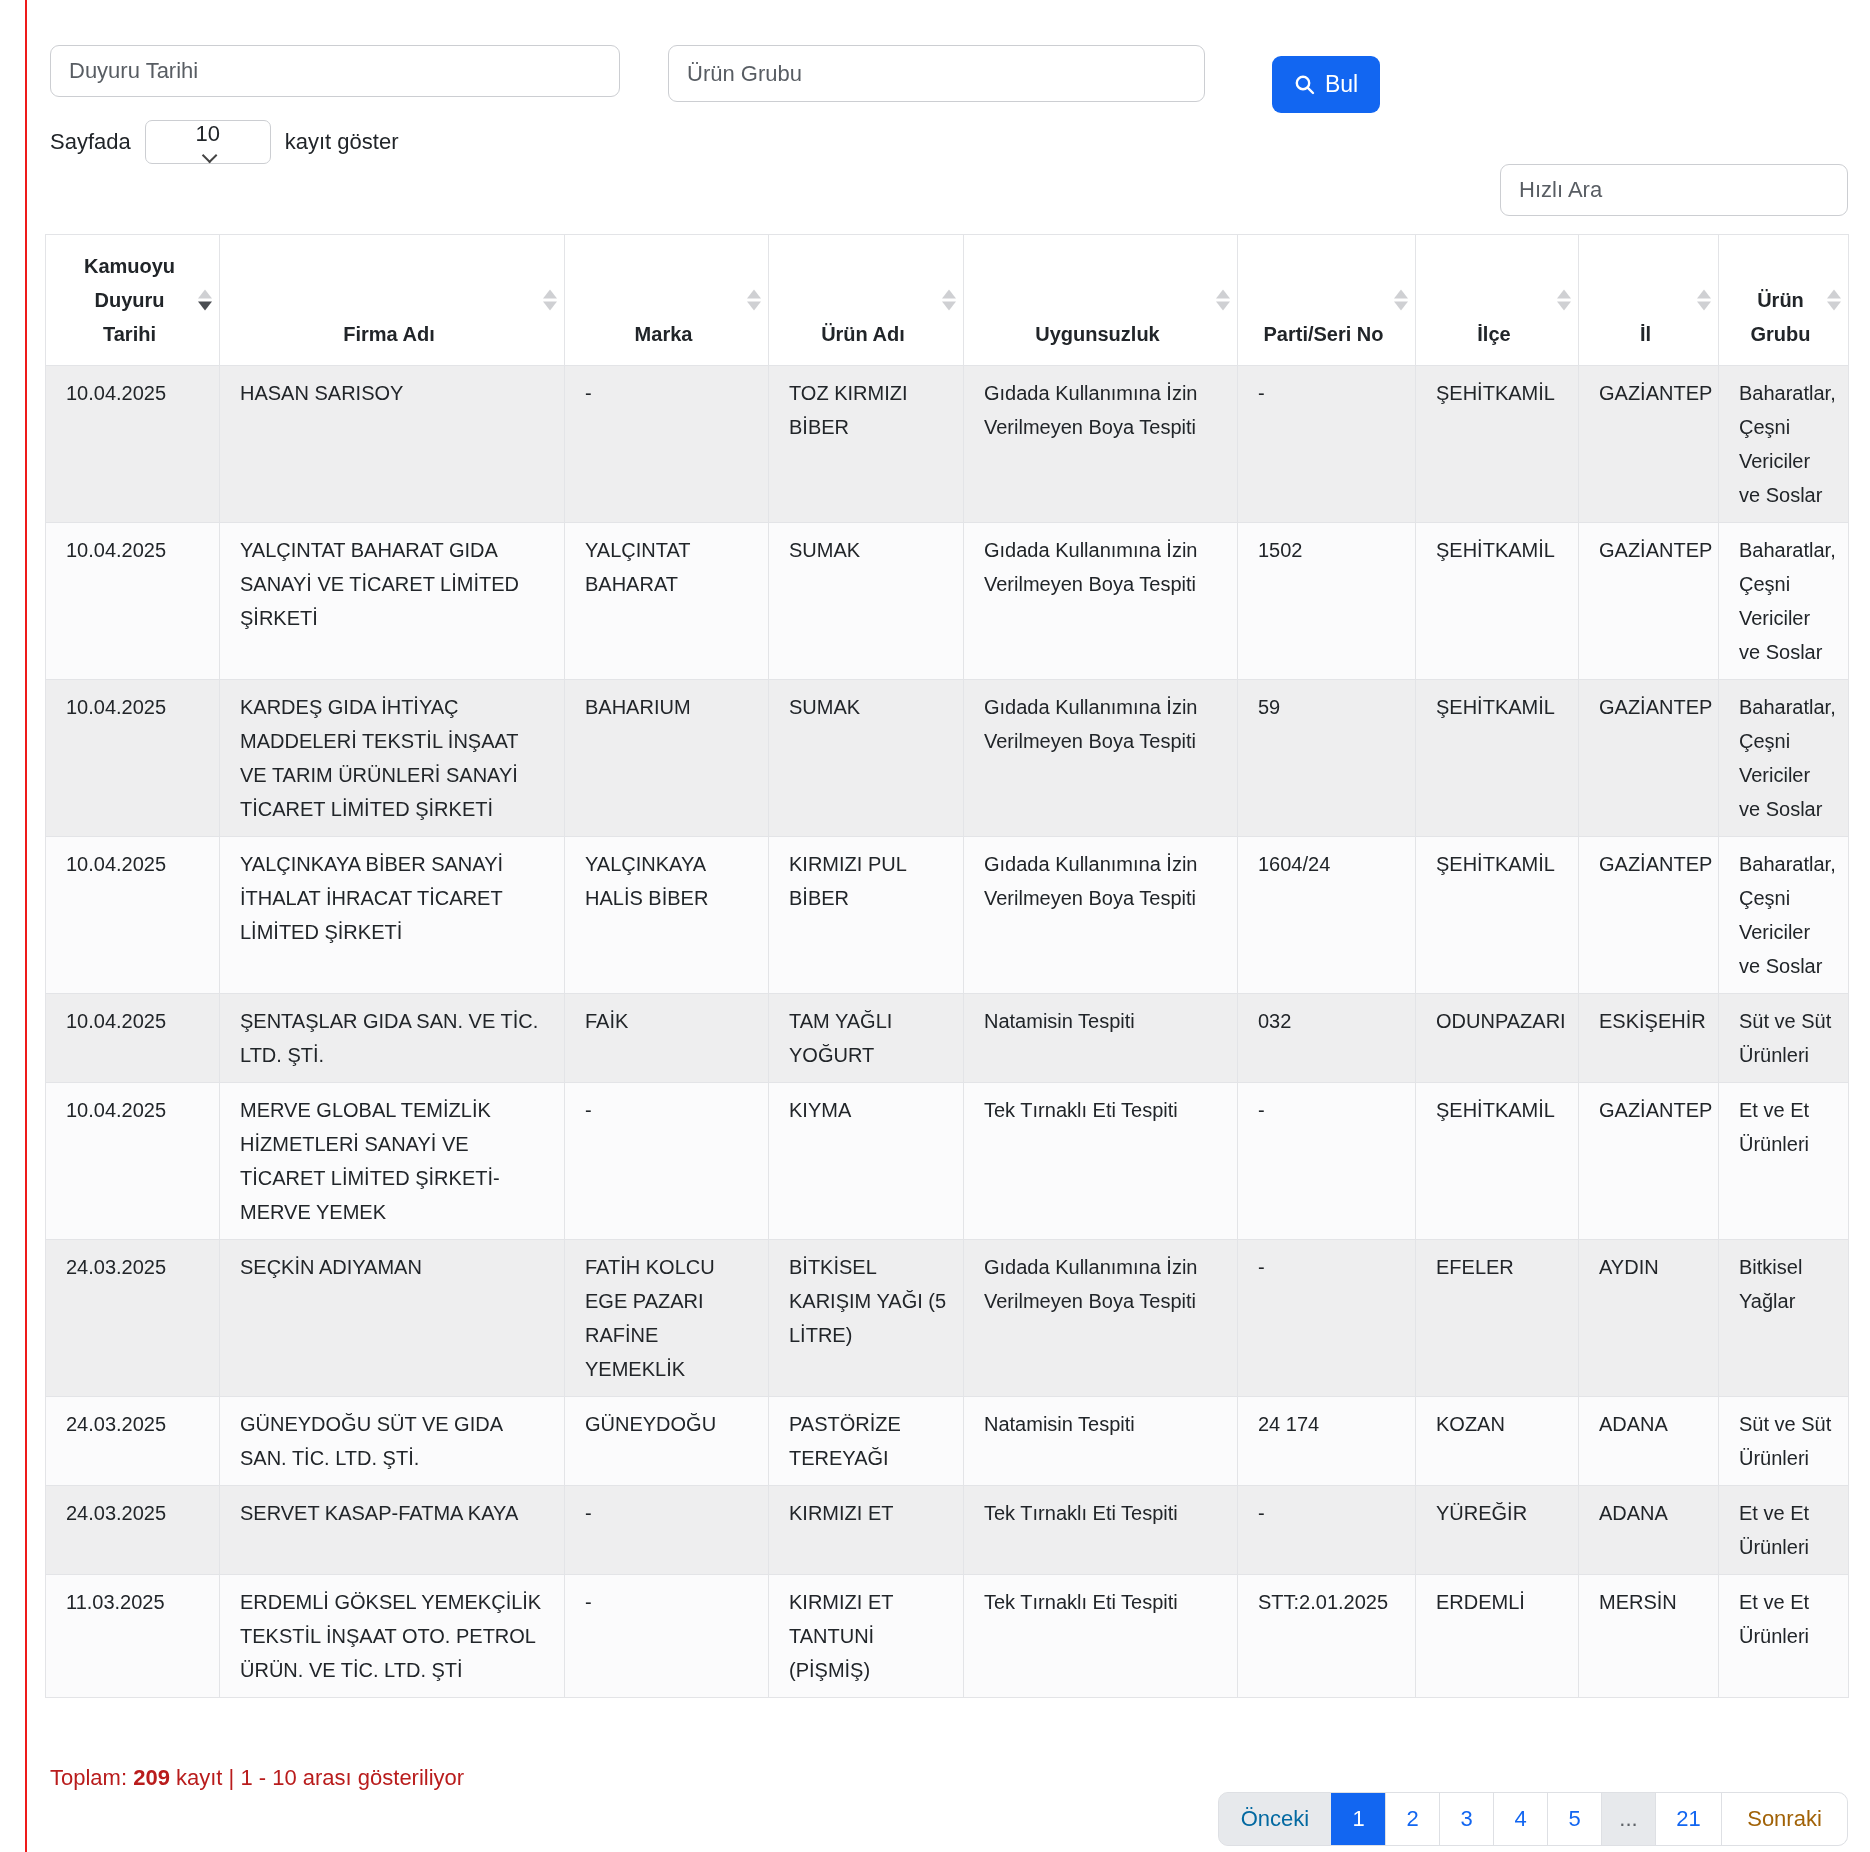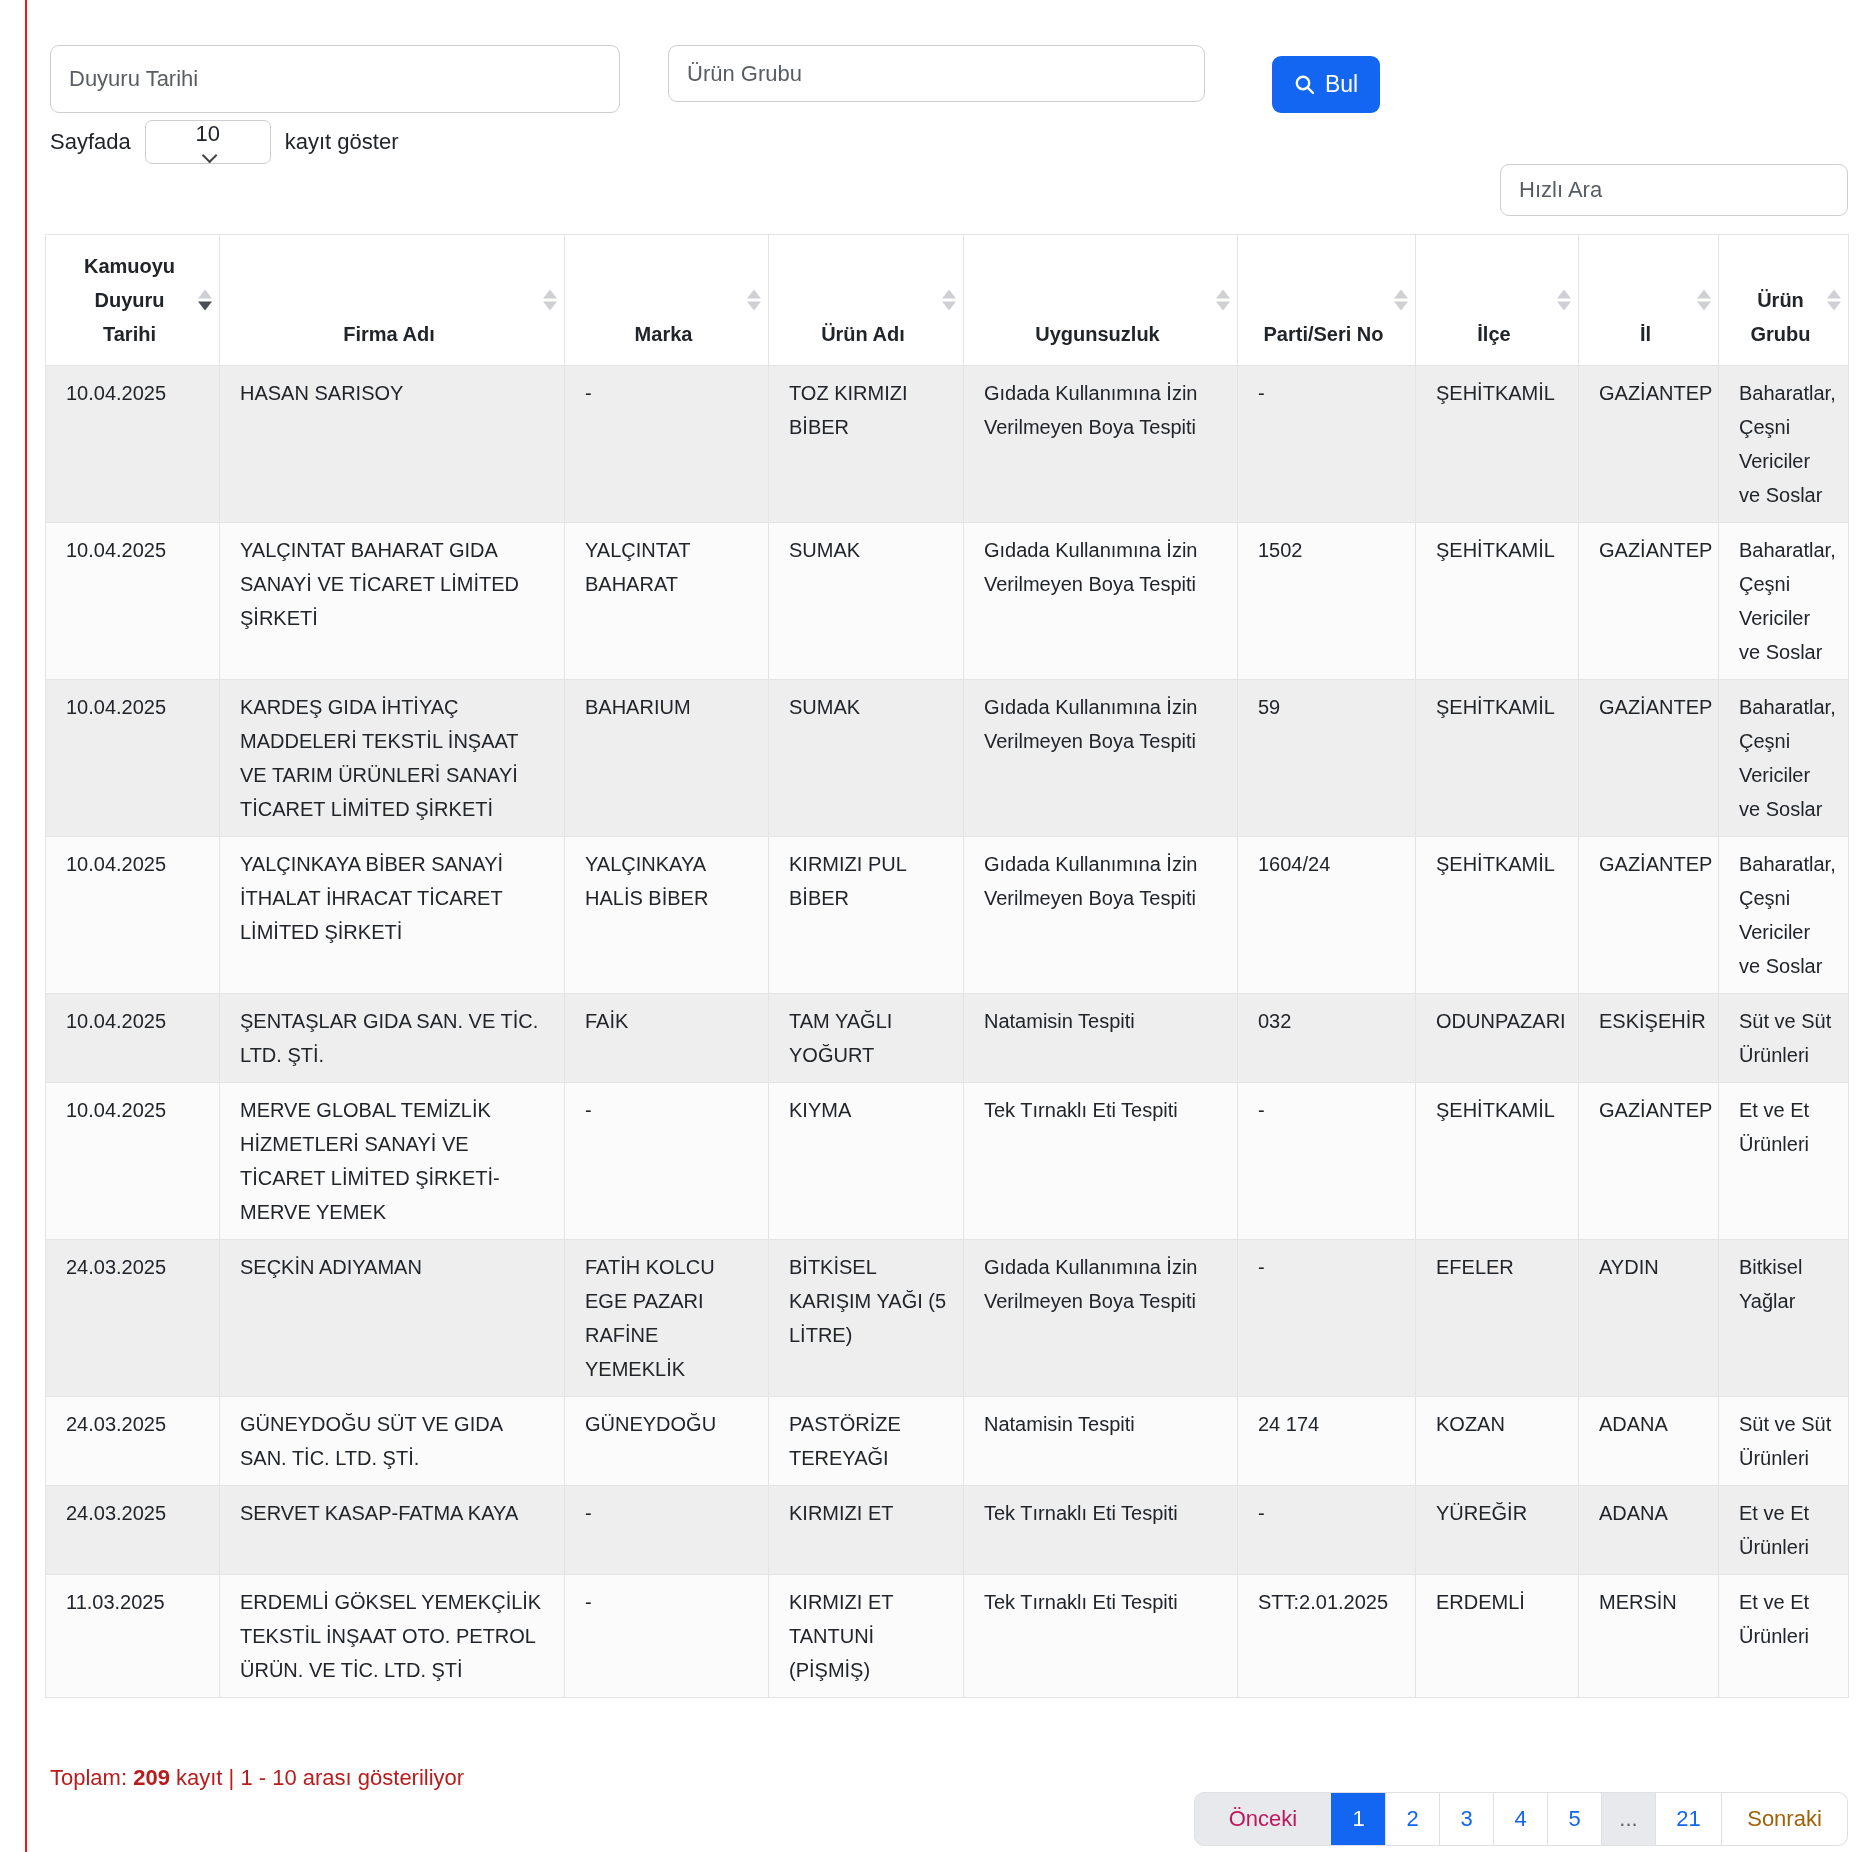--- a/index.html
+++ b/index.html
@@ -11,21 +11,21 @@
   }
   .red-line { position:absolute; left:25px; top:0; width:2px; height:1852px; background:#ee1a1a; }
 
   
   .tb-input {
     position:absolute; border:1px solid #ccced2; border-radius:9px;
     font-size:22px; color:#333; padding:0 18px; outline:none; background:#fff;
     font-family:inherit;
   }
   .tb-input::placeholder { color:#585d63; opacity:1; }
-  #date-input  { left:50px;  top:45px; width:570px; height:68px; }
+  #date-input  { left:50px;  top:45px; width:570px; height:52px; }
   #group-input { left:668px; top:45px; width:537px; height:57px; }
   #quick-search{ left:1500px; top:164px; width:348px; height:52px; }
 
   .find-btn {
     position:absolute; left:1272px; top:45px; width:108px; height:57px;
     background:#1266f1; border:none; border-radius:9px; color:#fff;
     font-size:23px; font-family:inherit; cursor:pointer;
     display:flex; align-items:center; justify-content:center; gap:9px;margin-top:11px;
   }
 
@@ -68,21 +68,21 @@
   .total-line { position:absolute; left:50px; top:1765px; font-size:22px; color:#b91c1c; }
   .total-line b { font-weight:bold; }
 
   .pagination {
     position:absolute; top:1792px; right:22px; height:54px;
     display:flex; align-items:stretch; background:#e7e9ec;
     border:1px solid #dee0e4; border-radius:10px; overflow:hidden;
     font-size:22px;
   }
   .pagination a { text-decoration:none; display:flex; align-items:center; justify-content:center; }
-  .page-prev { width:136px; color:#be185d; background:#e7e9ec; cursor:default; }
+  .page-prev { width:112px; color:#0369a1; background:#e7e9ec; cursor:default; }
   .page-item { width:54px; background:#fff; color:#1266f1; border-left:1px solid #dee0e4; cursor:pointer; }
   .page-item.active { background:#1266f1; color:#fff; border-left-color:#1266f1; }
   .page-item.wide { width:66px; }
   .page-item.dots { background:#e7e9ec; color:#5f6368; cursor:default; }
   .page-next { width:126px; background:#fff; color:#a16207; border-left:1px solid #dee0e4; cursor:pointer; }
 </style>
 </head>
 <body>
 
 <div class="red-line"></div>

